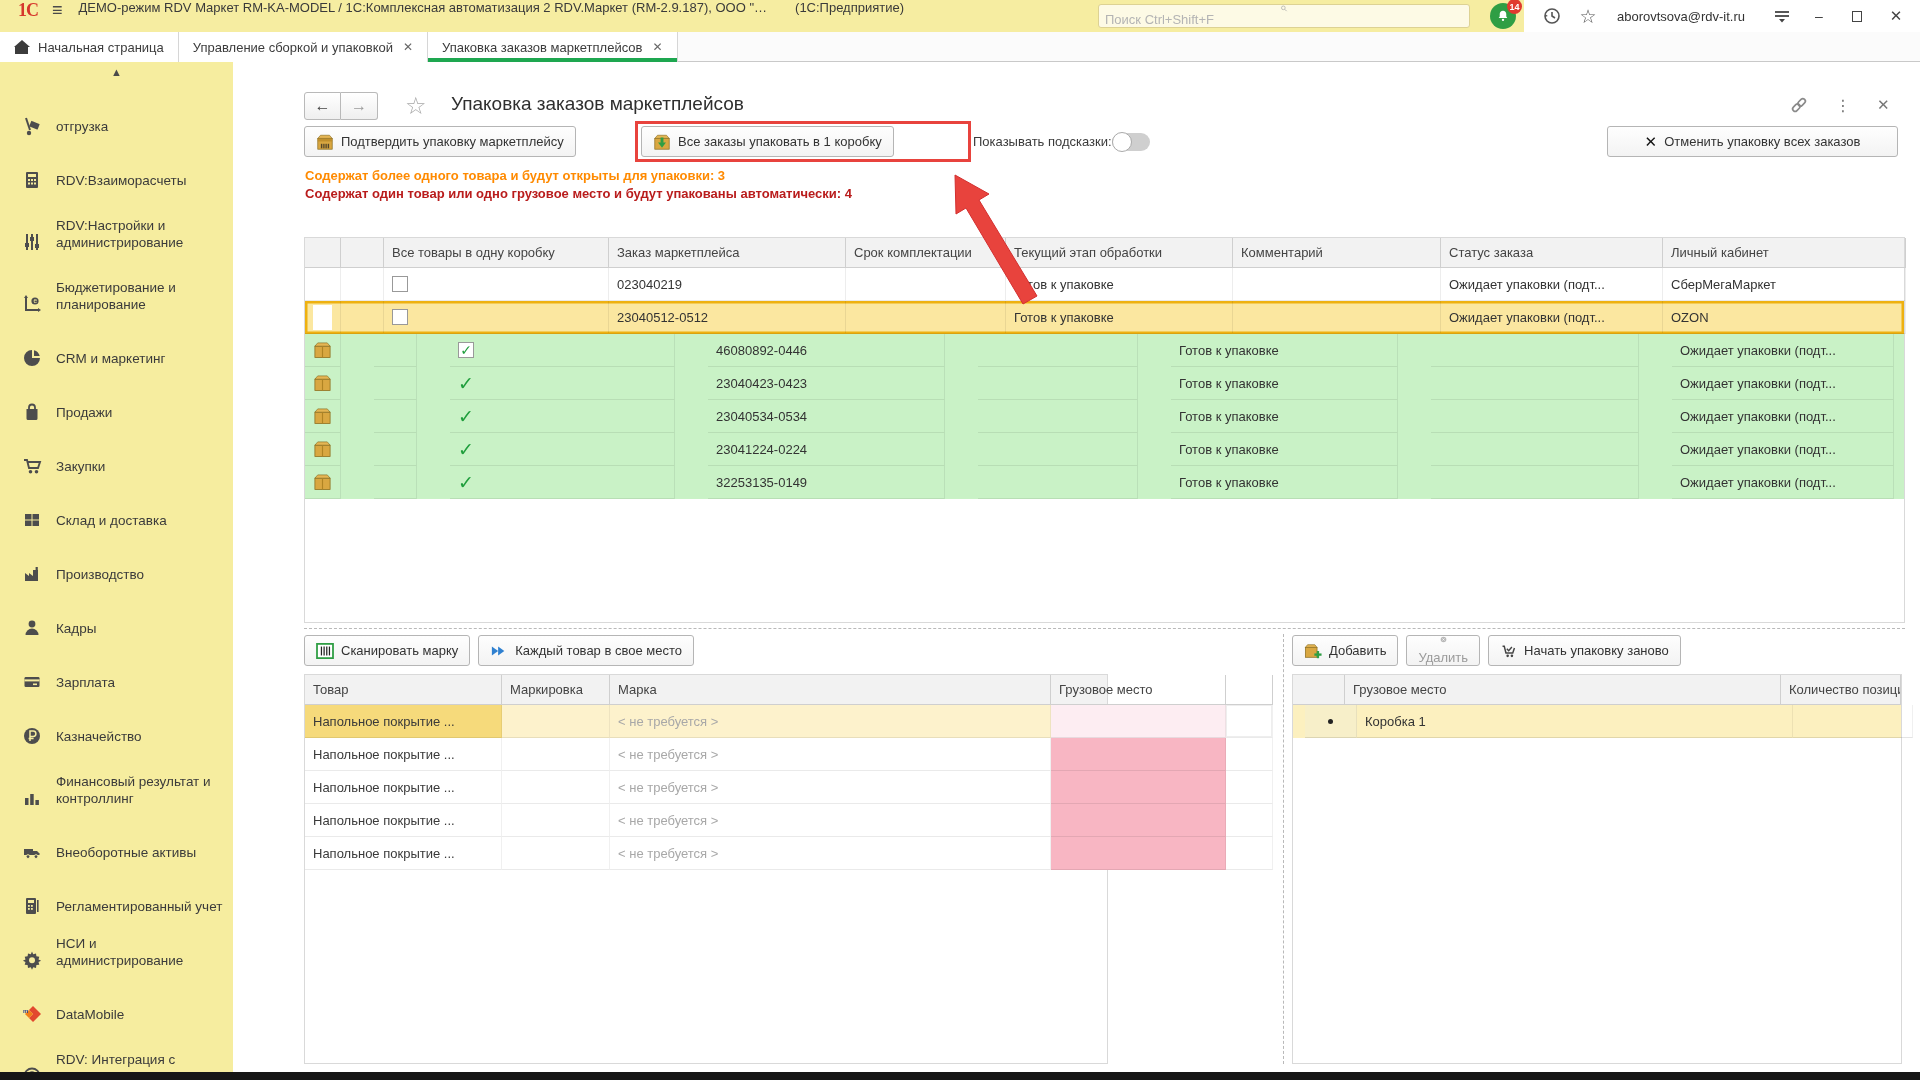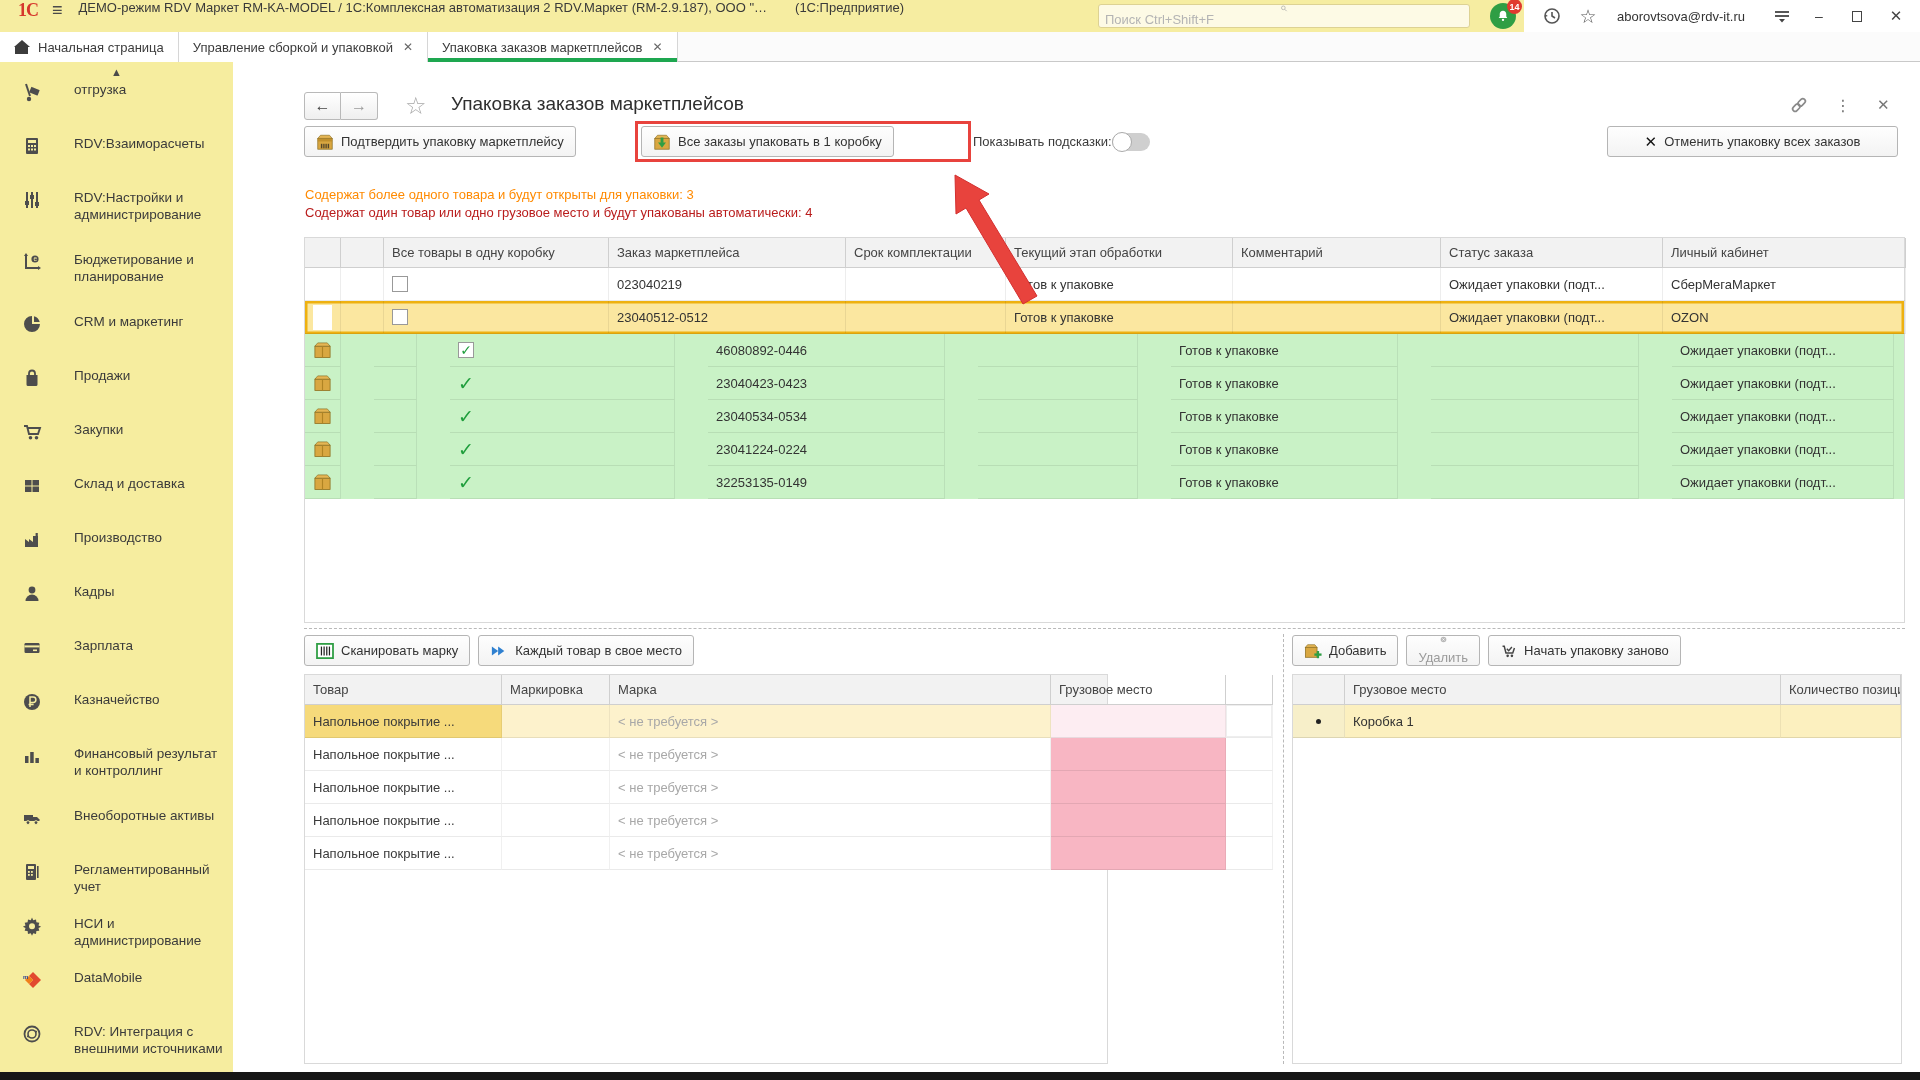--- a/index.html
+++ b/index.html
@@ -42,21 +42,21 @@
   .tab .tclose { font-size:12px; color:#666; margin-left:2px; }
   .tab.active::after { content:""; position:absolute; left:0; right:0; bottom:0; height:4px; background:#1ea750; }
   .homeico { width:16px; height:14px; position:relative; }
   .homeico::before { content:""; position:absolute; left:1px; top:6px; width:13px; height:8px; background:#3c3c3c; }
   .homeico::after { content:""; position:absolute; left:0; top:0; border-left:8px solid transparent;
                     border-right:8px solid transparent; border-bottom:7px solid #3c3c3c; }
 
   
   .sidebar { position:absolute; left:0; top:62px; width:233px; height:1010px; background:#f6ed9f; overflow:hidden; }
   .sb-up { text-align:center; color:#4a4a4a; font-size:11px; height:20px; padding-top:4px; cursor:pointer; }
-  .sb-item { display:flex; align-items:flex-start; gap:32px; padding:0 6px 0 22px; min-height:54px; cursor:pointer; }
+  .sb-item { display:flex; align-items:flex-end; gap:14px; padding:0 6px 0 22px; min-height:54px; cursor:pointer; }
   .sb-item.two { min-height:62px; }
   .sb-item .lbl { font-size:13.5px; color:#3b3b3b; line-height:1.25; }
   .sic { width:20px; height:20px; flex:0 0 20px; }
 
   
   .content { position:absolute; left:233px; top:62px; width:1687px; height:1010px; background:#fff; }
   .navgrp { position:absolute; left:71px; top:30px; display:flex; }
   .navbtn { width:37px; height:28px; background:linear-gradient(#fff,#efefef); border:1px solid #b9b9b9;
             display:flex; align-items:center; justify-content:center; font-size:16px; cursor:pointer; }
   .navbtn.back { border-radius:3px 0 0 3px; color:#444; }
@@ -73,21 +73,21 @@
   .btn.disabled { color:#9b9b9b; cursor:default;flex-direction:column; }
   .toolrow { position:absolute; left:71px; top:64px; display:flex; align-items:center; }
   .redbox { position:absolute; left:402px; top:59px; width:336px; height:41px; border:3px solid #e8433d; z-index:5; }
   .packall { position:absolute; left:408px; top:64px;text-align:right; }
   .hints { position:absolute; left:740px; top:64px; height:31px; display:flex; align-items:center; 
            font-size:13px; color:#3b3b3b; }
   .toggle { width:38px; height:18px; background:#cfcfcf; border-radius:9px; position:relative; cursor:pointer; }
   .knob { position:absolute; left:0; top:-1px; width:20px; height:20px; background:#fff; border:1px solid #aaa; border-radius:50%; }
   .cancelall { position:absolute; left:1374px; top:64px; width:291px; justify-content:center; }
 
-  .msg { position:absolute; left:72px; font-size:13px; font-weight:normal;margin-top:19px; }
+  .msg { position:absolute; left:72px; font-size:13px; font-weight:bold; }
   .msg.orange { top:106px; color:#ff8a00; }
   .msg.green  { top:124px; color:#b91c1c; }
 
   
   .ot-outer { position:absolute; left:71px; top:175px; width:1601px; height:386px; border:1px solid #d9d9d9; }
   .ot-row { display:grid; grid-template-columns:36px 43px 225px 237px 160px 227px 208px 222px 243px; height:33px; }
   .ot-head { height:30px; background:#f2f2f2; }
   .ot-head .c { border-right:1px solid #cfcfcf; border-bottom:1px solid #cfcfcf; color:#444; display:flex; align-items:center;
                 padding:0 8px; font-size:13px; overflow:hidden; white-space:nowrap; }
   .ot-body .c { border-right:1px solid rgba(0,0,0,.07); border-bottom:1px solid rgba(0,0,0,.08); display:flex; align-items:center;
@@ -121,21 +121,21 @@
   .bl-row.sel .pink { background:#fdedf2; }
   .bl-row.sel .edit { background:#fff; box-shadow:inset 0 0 0 1px #eee; }
 
   
   .br-tools { position:absolute; left:1059px; top:573px; display:flex; gap:8px; }
   .br-outer { position:absolute; left:1059px; top:612px; width:610px; height:390px; border:1px solid #d9d9d9; }
   .br-row { display:grid; grid-template-columns:52px 436px 120px; height:33px; }
   .br-head { height:30px; background:#f2f2f2; }
   .br-head .c { border-right:1px solid #cfcfcf; border-bottom:1px solid #cfcfcf; color:#444; display:flex; align-items:center;
                 padding:0 8px; font-size:13px; white-space:nowrap; overflow:hidden; }
-  .br-body { background:#fcf0bf; }
+  .br-body { background:#fcf0bf;padding-left:12px; }
   .br-body .c { border-right:1px solid rgba(0,0,0,.06); border-bottom:1px solid rgba(0,0,0,.1); display:flex; align-items:center;
                 padding:0 8px; font-size:13px; color:#333; }
   .br-body .bcell { background:#f7efc9; justify-content:center; }
   .dot { width:5px; height:5px; background:#222; border-radius:50%; }
 
   .annot-arrow { position:absolute; left:0; top:0; width:1687px; height:1010px; pointer-events:none; z-index:6; }
 
   .bottombar { position:absolute; left:0; top:1072px; width:1920px; height:8px; background:#161616; }
 
   .icon-svg { display:block; }

